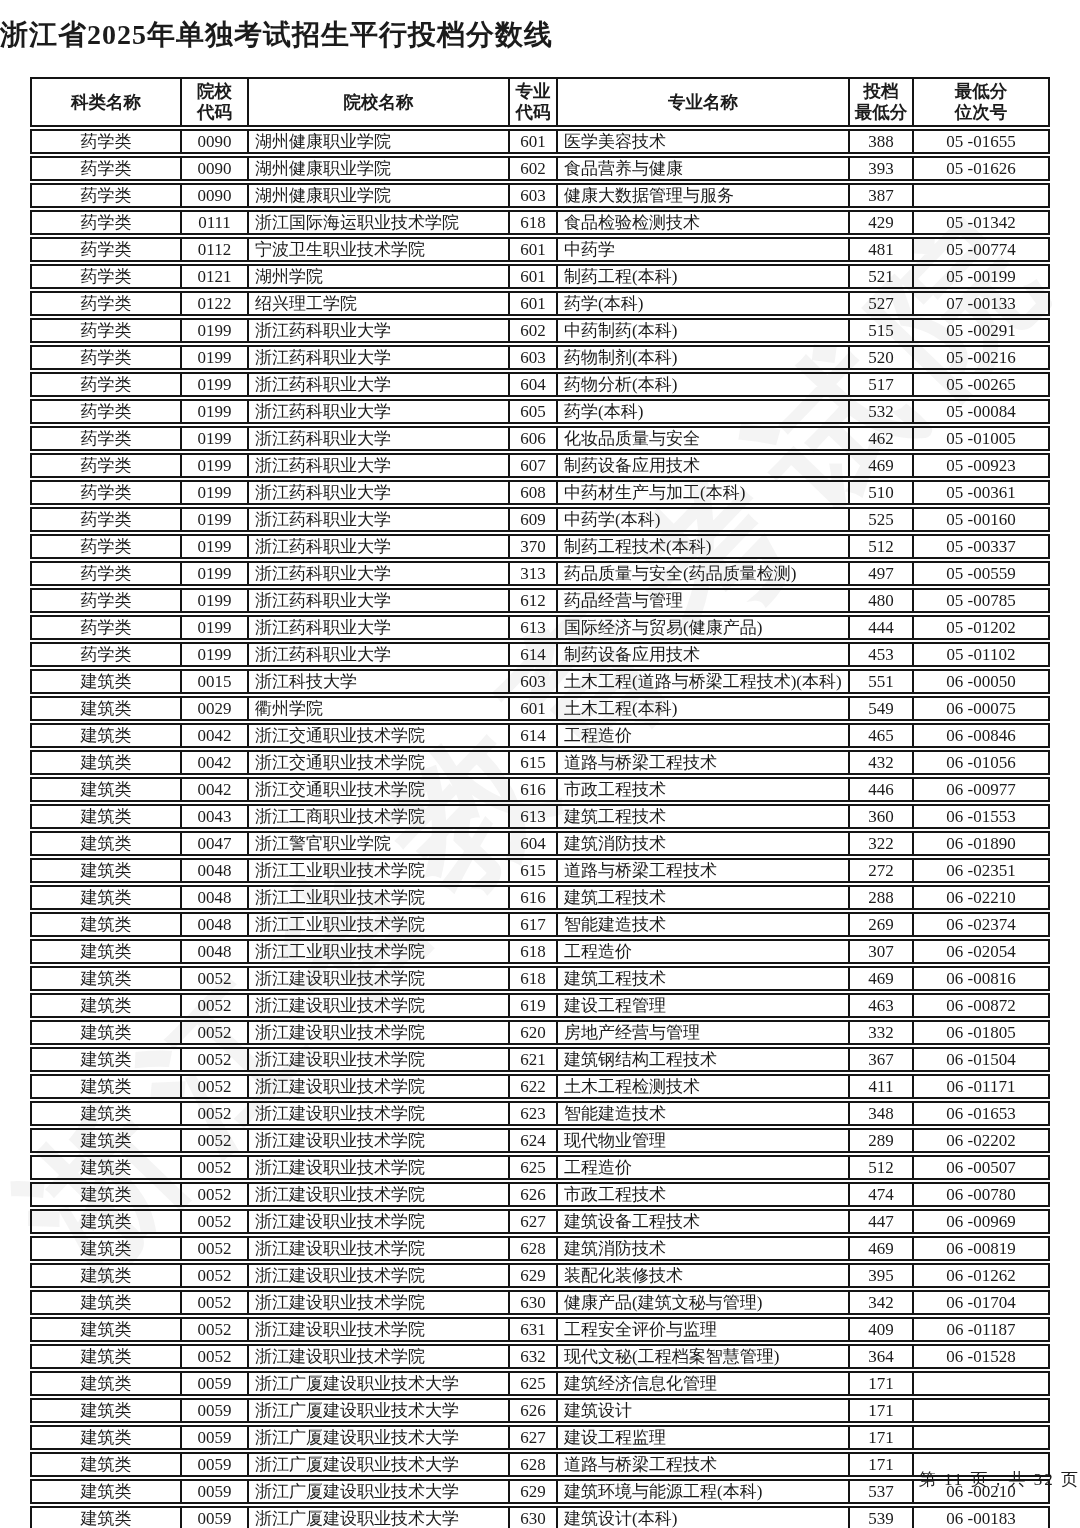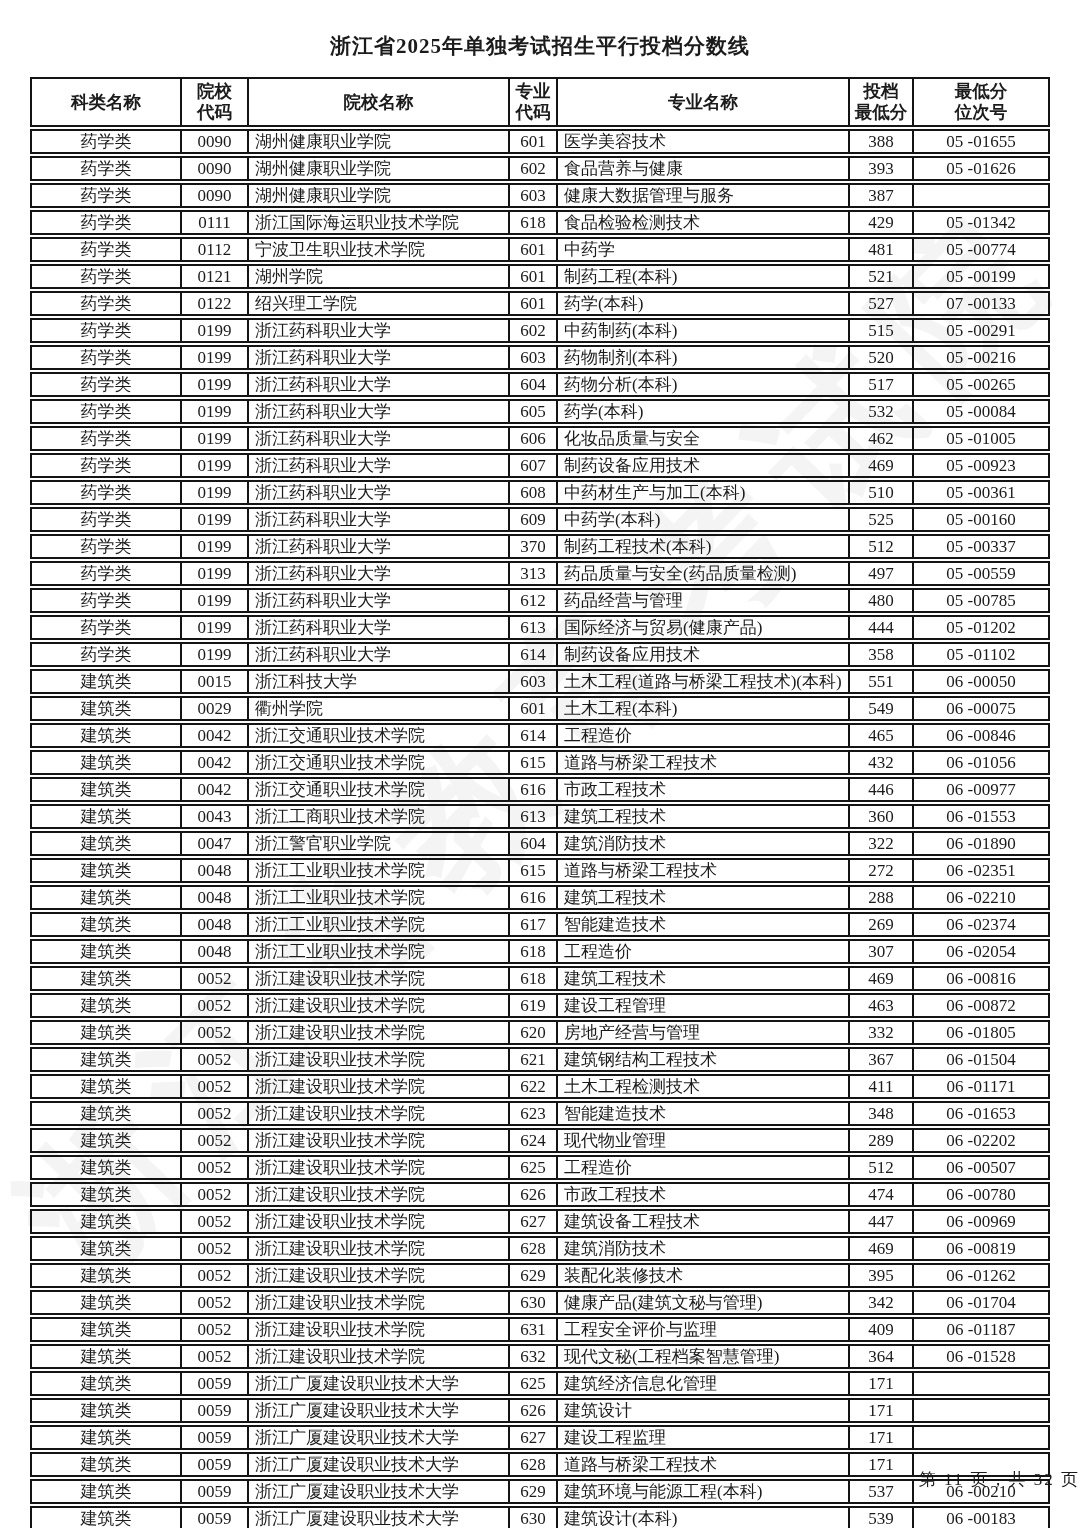--- a/index.html
+++ b/index.html
@@ -11,25 +11,24 @@
     position: relative;
     width: 1080px;
     height: 1528px;
     background: #ffffff;
     overflow: hidden;
     font-family: "Liberation Serif", "DejaVu Serif", serif;
     color: #1b1b1b;
   }
   .doc-title {
     position: absolute;
-    top: 32px;
+    top: 16px;
     left: 0;
     width: 100%;
-    text-align: center;
-    font-size: 21px;
+    font-size: 28px;
     font-weight: bold;
     letter-spacing: 1px;
   }
   .watermark {
     position: absolute;
     top: 740px;
     left: 540px;
     transform: translate(-50%, -50%) rotate(-46deg);
     font-size: 150px;
     letter-spacing: 26px;
@@ -291,21 +290,21 @@
           <td class="al-l">国际经济与贸易(健康产品)</td>
           <td class="al-c">444</td>
           <td class="al-c">05 -01202</td>
         </tr>
         <tr>
           <td class="al-c">药学类</td>
           <td class="al-c">0199</td>
           <td class="al-l">浙江药科职业大学</td>
           <td class="al-c">614</td>
           <td class="al-l">制药设备应用技术</td>
-          <td class="al-c">358</td>
+          <td class="al-c">453</td>
           <td class="al-c">05 -01102</td>
         </tr>
         <tr>
           <td class="al-c">建筑类</td>
           <td class="al-c">0015</td>
           <td class="al-l">浙江科技大学</td>
           <td class="al-c">603</td>
           <td class="al-l">土木工程(道路与桥梁工程技术)(本科)</td>
           <td class="al-c">551</td>
           <td class="al-c">06 -00050</td>

